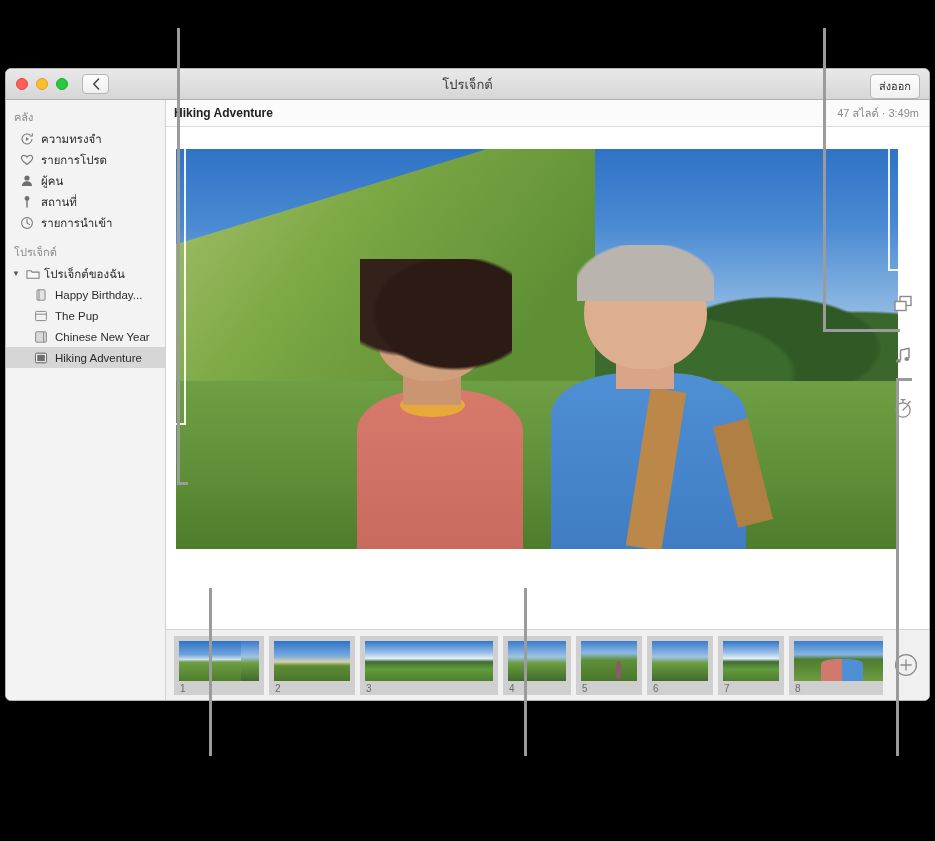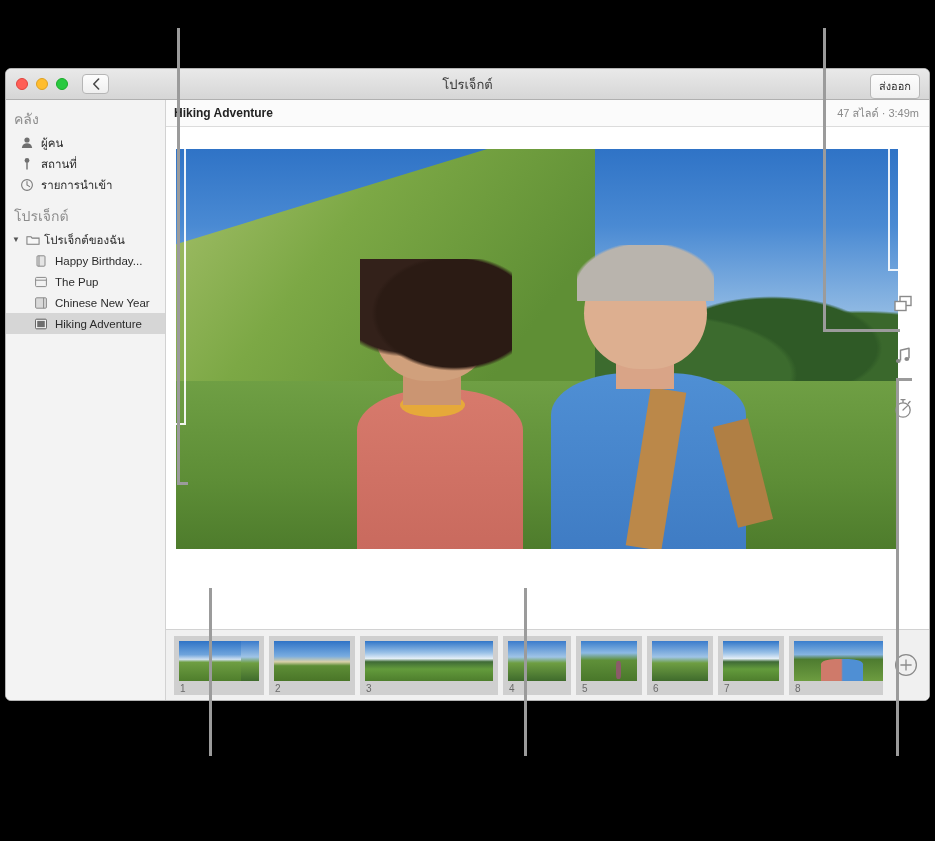--- a/index.html
+++ b/index.html
@@ -66,21 +66,21 @@
   
   .sidebar {
     width: 160px; flex: 0 0 160px; height: 100%;
     background: #f3f3f3;
     border-right: 1px solid #d2d2d2;
     padding-top: 4px;
     font-size: 11.5px;
     color: #2e2e2e;
     overflow: hidden;
   }
-  .sec-head { color: #8c8c8c; font-size: 14px; padding: 4px 0 2px 8px; }
+  .sec-head { color: #8c8c8c; font-size: 11px; padding: 4px 0 2px 8px; }
   .srow {
     display:flex; align-items:center; gap:7px;
     height: 21px; padding-left: 14px; color:#2b2b2b;
   }
   .srow .ico { width:14px; height:14px; display:flex; align-items:center; justify-content:center; flex:0 0 14px; }
   .srow.sel { background:#d6d6d6; }
   .srow.indent { padding-left: 28px; }
   .srow.group { padding-left: 6px; gap:4px; }
   .disc { font-size: 8px; color:#555; width:10px; }
   .lbl { white-space: nowrap; overflow: hidden; text-overflow: ellipsis; }
@@ -222,21 +222,39 @@
       <div class="exportbtn">ส่งออก</div>
     </div>
 
     <div class="wbody">
 
       <div class="sidebar">
 
         <div class="sec-head">คลัง</div>
 
 
-
+        <div class="srow">
+          <span class="ico">
+            <svg class="i" width="14" height="14" viewBox="0 0 14 14">
+              <path d="M12 7a5 5 0 1 1-1.6-3.7" fill="none" stroke="#7c7c7c" stroke-width="1.1"></path>
+              <path d="M12.3 1.2 L12.3 4 L9.6 4" fill="none" stroke="#7c7c7c" stroke-width="1.1"></path>
+              <path d="M6 5 L9 7 L6 9 Z" fill="#7c7c7c"></path>
+            </svg>
+          </span>
+          <span class="lbl">ความทรงจำ</span>
+        </div>
+
+        <div class="srow">
+          <span class="ico">
+            <svg class="i" width="14" height="13" viewBox="0 0 14 13">
+              <path d="M7 11.5 C2 8 0.8 5.6 1.6 3.8 C2.4 2 5 1.8 7 4 C9 1.8 11.6 2 12.4 3.8 C13.2 5.6 12 8 7 11.5 Z" fill="none" stroke="#7c7c7c" stroke-width="1.2"></path>
+            </svg>
+          </span>
+          <span class="lbl">รายการโปรด</span>
+        </div>
 
         <div class="srow">
           <span class="ico">
             <svg class="i" width="14" height="13" viewBox="0 0 14 13">
               <circle cx="7" cy="4" r="2.6" fill="#6f6f6f"></circle>
               <path d="M1.8 12 C2.3 8.6 4.4 7.2 7 7.2 C9.6 7.2 11.7 8.6 12.2 12 Z" fill="#6f6f6f"></path>
             </svg>
           </span>
           <span class="lbl">ผู้คน</span>
         </div>

